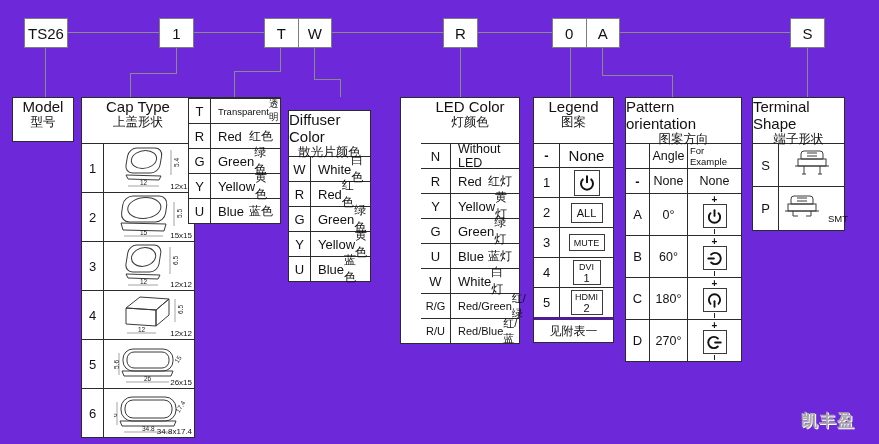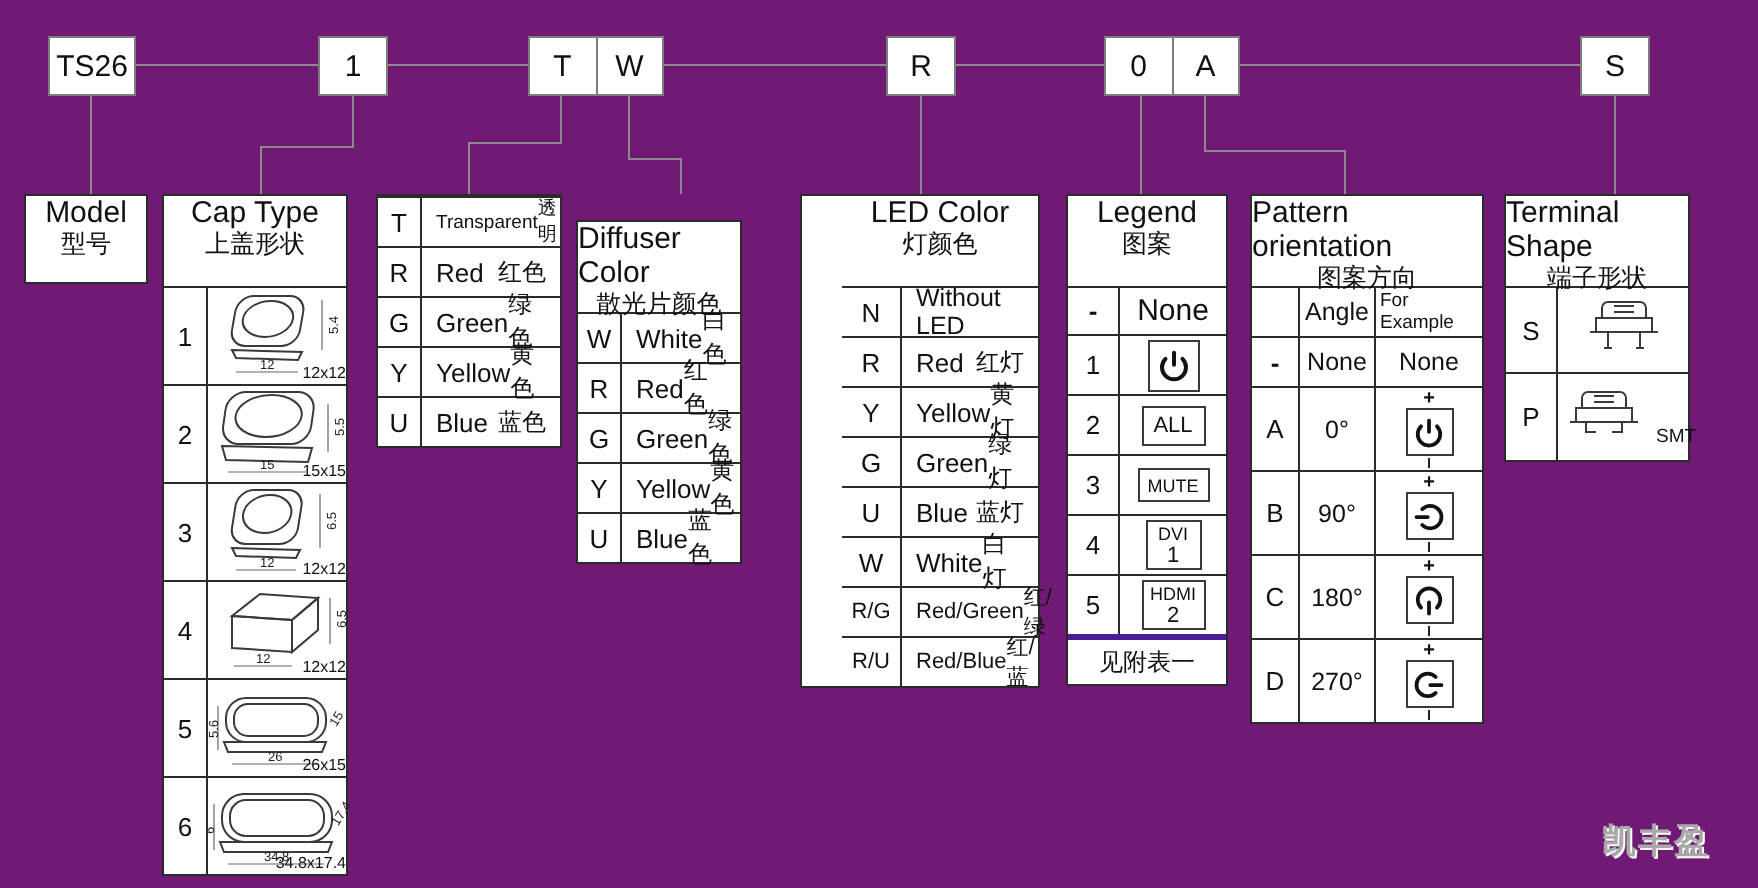--- a/index.html
+++ b/index.html
@@ -1,16 +1,16 @@
 <!DOCTYPE html>
 <html><head>
 <meta charset="utf-8">
 <style>
   html,body{margin:0;padding:0;background:#fff;}
-  #stage{position:relative;width:879px;height:444px;background:#701a75;overflow:hidden;
+  #stage{position:relative;width:879px;height:444px;background:#6d28d9;overflow:hidden;
          font-family:"Liberation Sans","DejaVu Sans",sans-serif;color:#111;}
   
   .pn{position:absolute;top:18px;height:30px;border:1px solid #7d7d7d;background:#fff;
       display:flex;align-items:center;justify-content:center;font-size:15px;box-sizing:border-box;}
   .pn .cell{flex:1;height:100%;display:flex;align-items:center;justify-content:center;}
   .pn .cell + .cell{border-left:1px solid #7d7d7d;}
   .wire{position:absolute;background:#8a8a8a;}
   .wire.h{height:1px;} .wire.v{width:1px;}
   
   .col{position:absolute;border:1px solid #2b2b2b;background:#fff;box-sizing:border-box;}
@@ -107,21 +107,21 @@
   <div class="wire v" style="left:672px;top:75px;height:22px;"></div>
   <div class="wire v" style="left:807px;top:48px;height:49px;"></div>
 
   <div class="col" style="left:12px;top:97px;width:62px;height:45px;">
     <div class="col-hd">
       <div class="t-en">Model</div>
       <div class="t-cn">型号</div>
     </div>
   </div>
 
-  <div class="col" style="left:81px;top:97px;width:93px;">
+  <div class="col" style="left:81px;top:97px;width:114px;">
     <div class="col-hd">
       <div class="t-en">Cap Type</div>
       <div class="t-cn">上盖形状</div>
     </div>
 
     <div class="row" style="height:49px;">
       <div class="code" style="width:22px;">1</div>
       <div class="cap-cell">
         <svg width="71" height="47" viewBox="0 0 71 47">
           <g class="ln" transform="translate(15,3) skewX(-10)">
@@ -457,21 +457,21 @@
                 <path d="M18.36 6.64a9 9 0 1 1-12.73 0"></path>
                 <line x1="12" y1="2" x2="12" y2="11"></line>
               </svg>
           </span>
           <span class="tick"></span>
         </span>
       </div>
     </div>
     <div class="row" style="height:42px;">
       <div class="code" style="width:24px;">B</div>
-      <div class="code" style="width:38px;font-size:12.5px;">90°</div>
+      <div class="code" style="width:38px;font-size:12.5px;">60°</div>
       <div class="desc" style="justify-content:center;">
         <span class="ex">
           <span class="plus">+</span>
           <span class="pbox" style="width:22px;height:22px;">
             <svg class="rotm90" width="15" height="15" viewBox="0 0 24 24" fill="none" stroke="#111" stroke-width="3" stroke-linecap="round">
                 <path d="M18.36 6.64a9 9 0 1 1-12.73 0"></path>
                 <line x1="12" y1="2" x2="12" y2="11"></line>
               </svg>
           </span>
           <span class="tick"></span>

